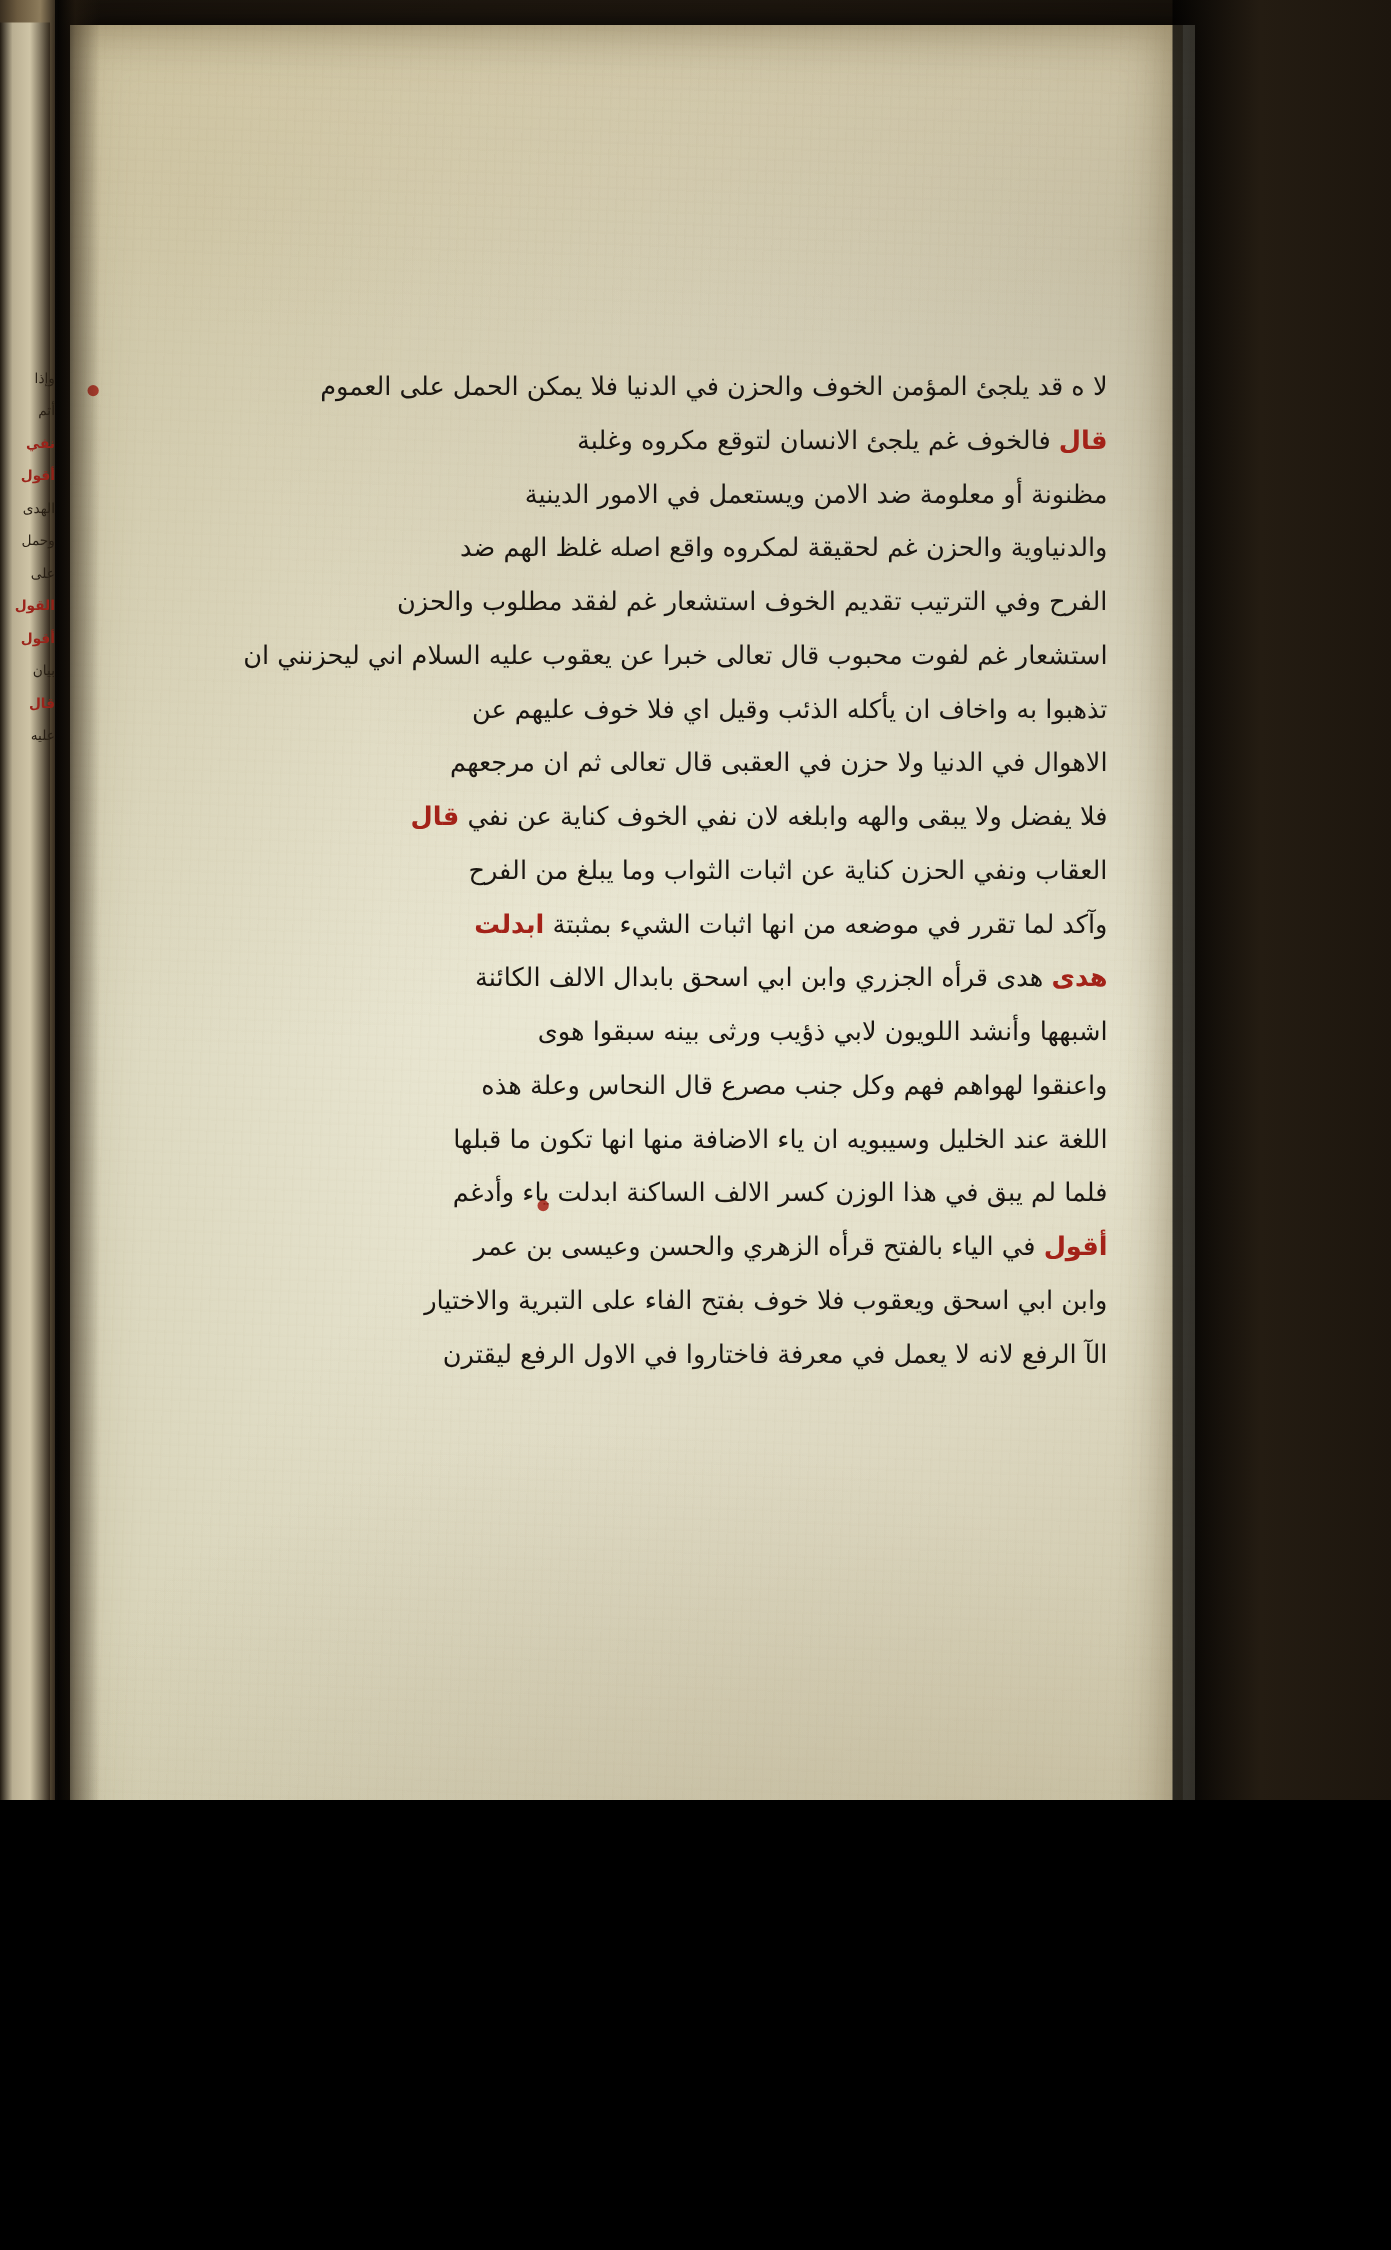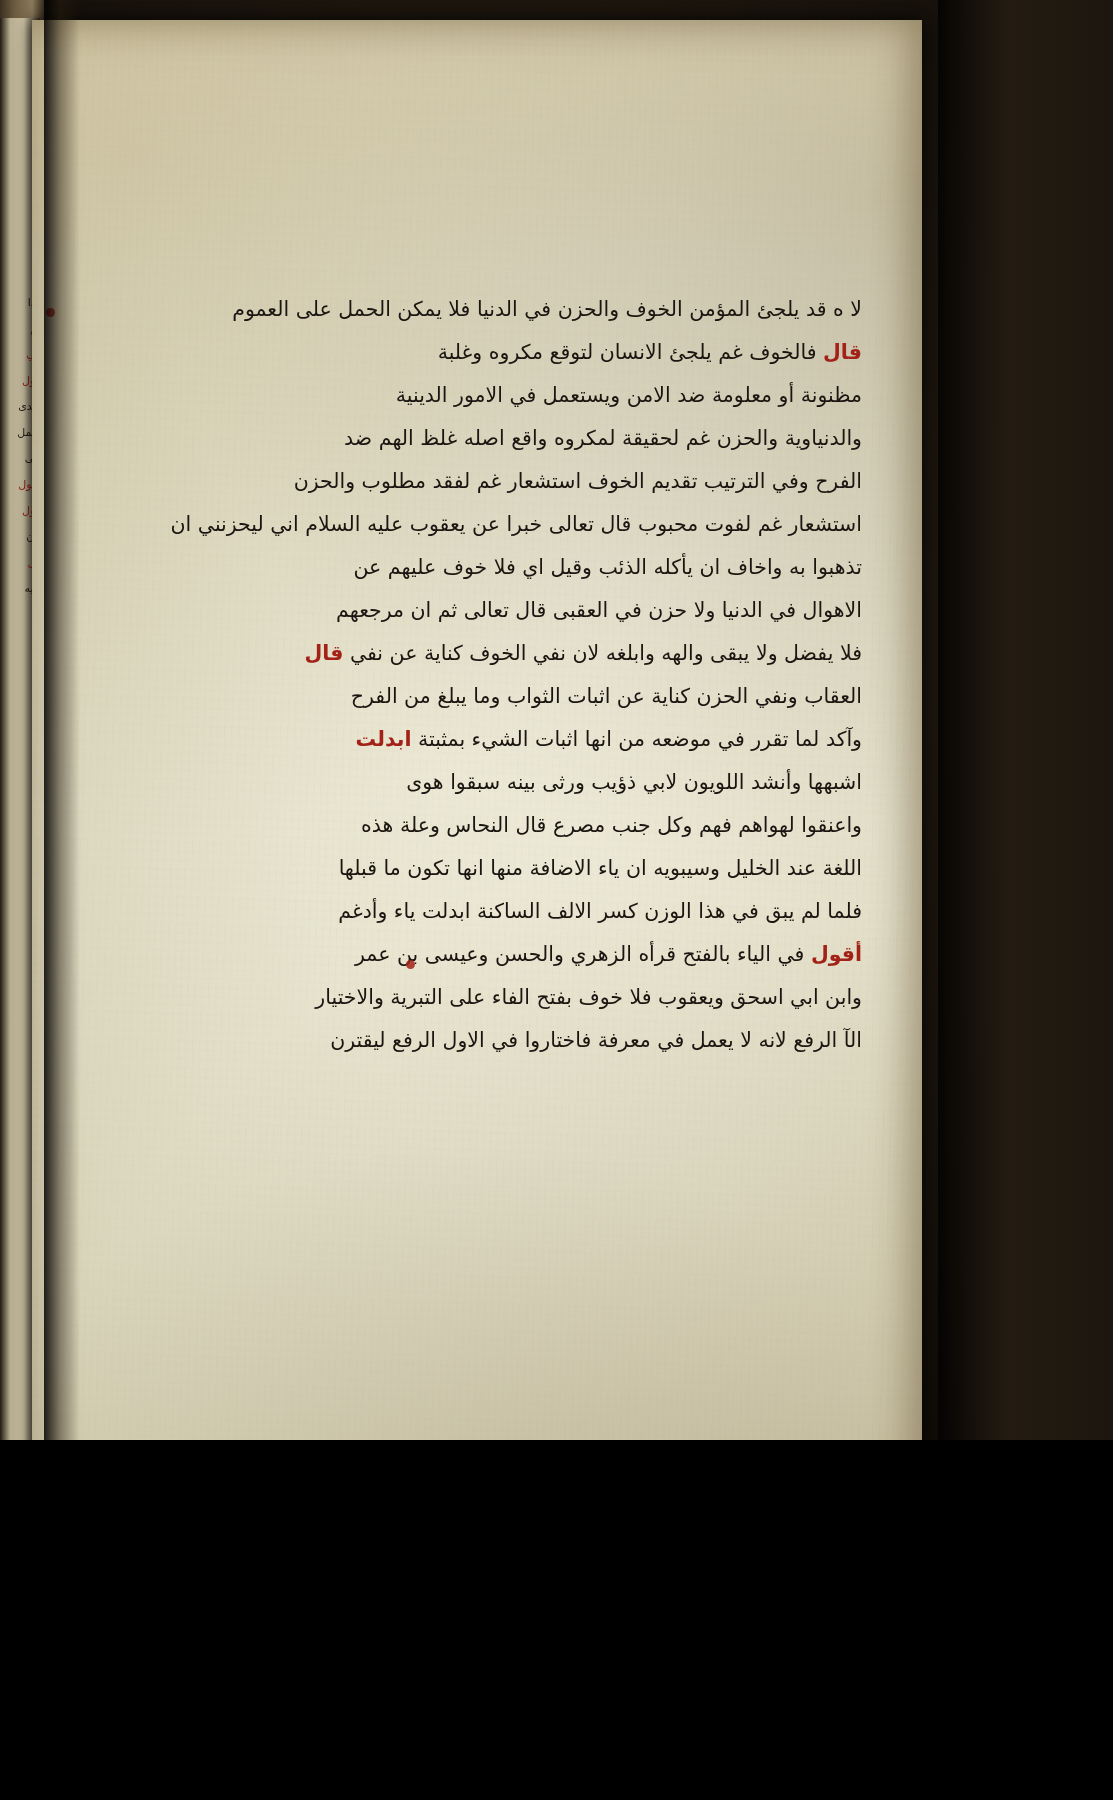--- a/index.html
+++ b/index.html
@@ -18,25 +18,25 @@
   .prev-page-inner{position:absolute;left:0;top:18px;width:40px;height:1760px;
      background:linear-gradient(90deg,#1d170f 0%, #c9bfa2 25%, #ddd4b6 60%, #2d2418 100%);
      opacity:.85;}
 
   
   .gutter{position:absolute;left:44px;top:0;width:36px;height:1800px;
      background:linear-gradient(90deg, rgba(0,0,0,.85) 0%, rgba(40,30,18,.45) 45%, rgba(0,0,0,0) 100%);
      z-index:6;pointer-events:none;}
 
   
-  .folio{position:absolute;left:32px;top:20px;width:890px;height:1755px;
+  .folio{position:absolute;left:56px;top:20px;width:890px;height:1755px;
      background:
        radial-gradient(ellipse at 62% 30%, #efeddc 0%, #e7e4cf 40%, #dcd8bf 70%, #cfc9ab 100%);
      box-shadow: 6px 0 26px rgba(0,0,0,.6), -2px 0 12px rgba(0,0,0,.5);
-     overflow:hidden;}
+     overflow:hidden;padding-left:10px;}
   .folio-stain-a{position:absolute;left:0;top:0;width:890px;height:1755px;
      background:
        radial-gradient(circle at 12% 8%, rgba(176,160,116,.35) 0%, rgba(176,160,116,0) 38%),
        radial-gradient(circle at 88% 92%, rgba(150,132,92,.35) 0%, rgba(150,132,92,0) 45%),
        radial-gradient(circle at 95% 10%, rgba(120,104,70,.30) 0%, rgba(120,104,70,0) 40%),
        radial-gradient(circle at 50% 100%, rgba(120,104,70,.25) 0%, rgba(120,104,70,0) 35%);}
   .folio-stain-b{position:absolute;left:0;top:0;width:890px;height:1755px;
      background:linear-gradient(180deg, rgba(205,190,150,.40) 0%, rgba(255,255,255,0) 14%, rgba(255,255,255,0) 84%, rgba(186,168,126,.45) 100%);}
   .folio-edge{position:absolute;left:0;top:0;width:890px;height:1755px;
      box-shadow: inset 0 0 48px rgba(120,100,62,.40), inset -14px 0 34px rgba(90,72,42,.30);}
@@ -52,21 +52,21 @@
         font-family:"DejaVu Sans",sans-serif;
         font-size:20.5px;line-height:43px;letter-spacing:-0.2px;}
   .line .rub{color:#a32218;font-weight:bold;}
   .ink{filter:none;}
 
   
   .margin-note{position:absolute;left:2px;top:290px;width:42px;
      direction:rtl;text-align:right;color:#2a2116;font-size:11px;line-height:26px;
      white-space:nowrap;}
   .margin-note div{transform:rotate(0deg);overflow:hidden;text-overflow:clip;}
-  .margin-note .rub{color:#9c241b;}
+  .margin-note .rub{color:#9c241b;font-weight:bold;}
 
   
   .dot{position:absolute;width:9px;height:9px;border-radius:50%;background:#a32218;opacity:.85;}
 
   .paper-fibers{position:absolute;inset:0;opacity:.20;
      background-image:
        repeating-linear-gradient(92deg, rgba(150,130,90,.18) 0px, rgba(150,130,90,0) 2px, rgba(0,0,0,0) 7px),
        repeating-linear-gradient(2deg, rgba(150,130,90,.10) 0px, rgba(150,130,90,0) 3px, rgba(0,0,0,0) 9px);}
 </style>
 </head>
@@ -125,20 +125,24 @@
         <span>فلا يفضل ولا يبقى والهه وابلغه لان نفي الخوف كناية عن نفي</span>
         <span class="rub">قال</span>
       </div>
 
       <div class="line ink">العقاب ونفي الحزن كناية عن اثبات الثواب وما يبلغ من الفرح</div>
       <div class="line ink">
         <span>وآكد لما تقرر في موضعه من انها اثبات الشيء بمثبتة</span>
         <span class="rub">ابدلت</span>
       </div>
 
+      <div class="line ink">
+        <span class="rub">هدى</span>
+        <span>هدى قرأه الجزري وابن ابي اسحق بابدال الالف الكائنة</span>
+      </div>
 
       <div class="line ink">اشبهها وأنشد اللويون لابي ذؤيب ورثى بينه سبقوا هوى</div>
 
       <div class="line ink">
         <span>واعنقوا لهواهم فهم وكل جنب مصرع قال النحاس وعلة هذه</span>
       </div>
 
       <div class="line ink">اللغة عند الخليل وسيبويه ان ياء الاضافة منها انها تكون ما قبلها</div>
       <div class="line ink">فلما لم يبق في هذا الوزن كسر الالف الساكنة ابدلت ياء وأدغم</div>
 

